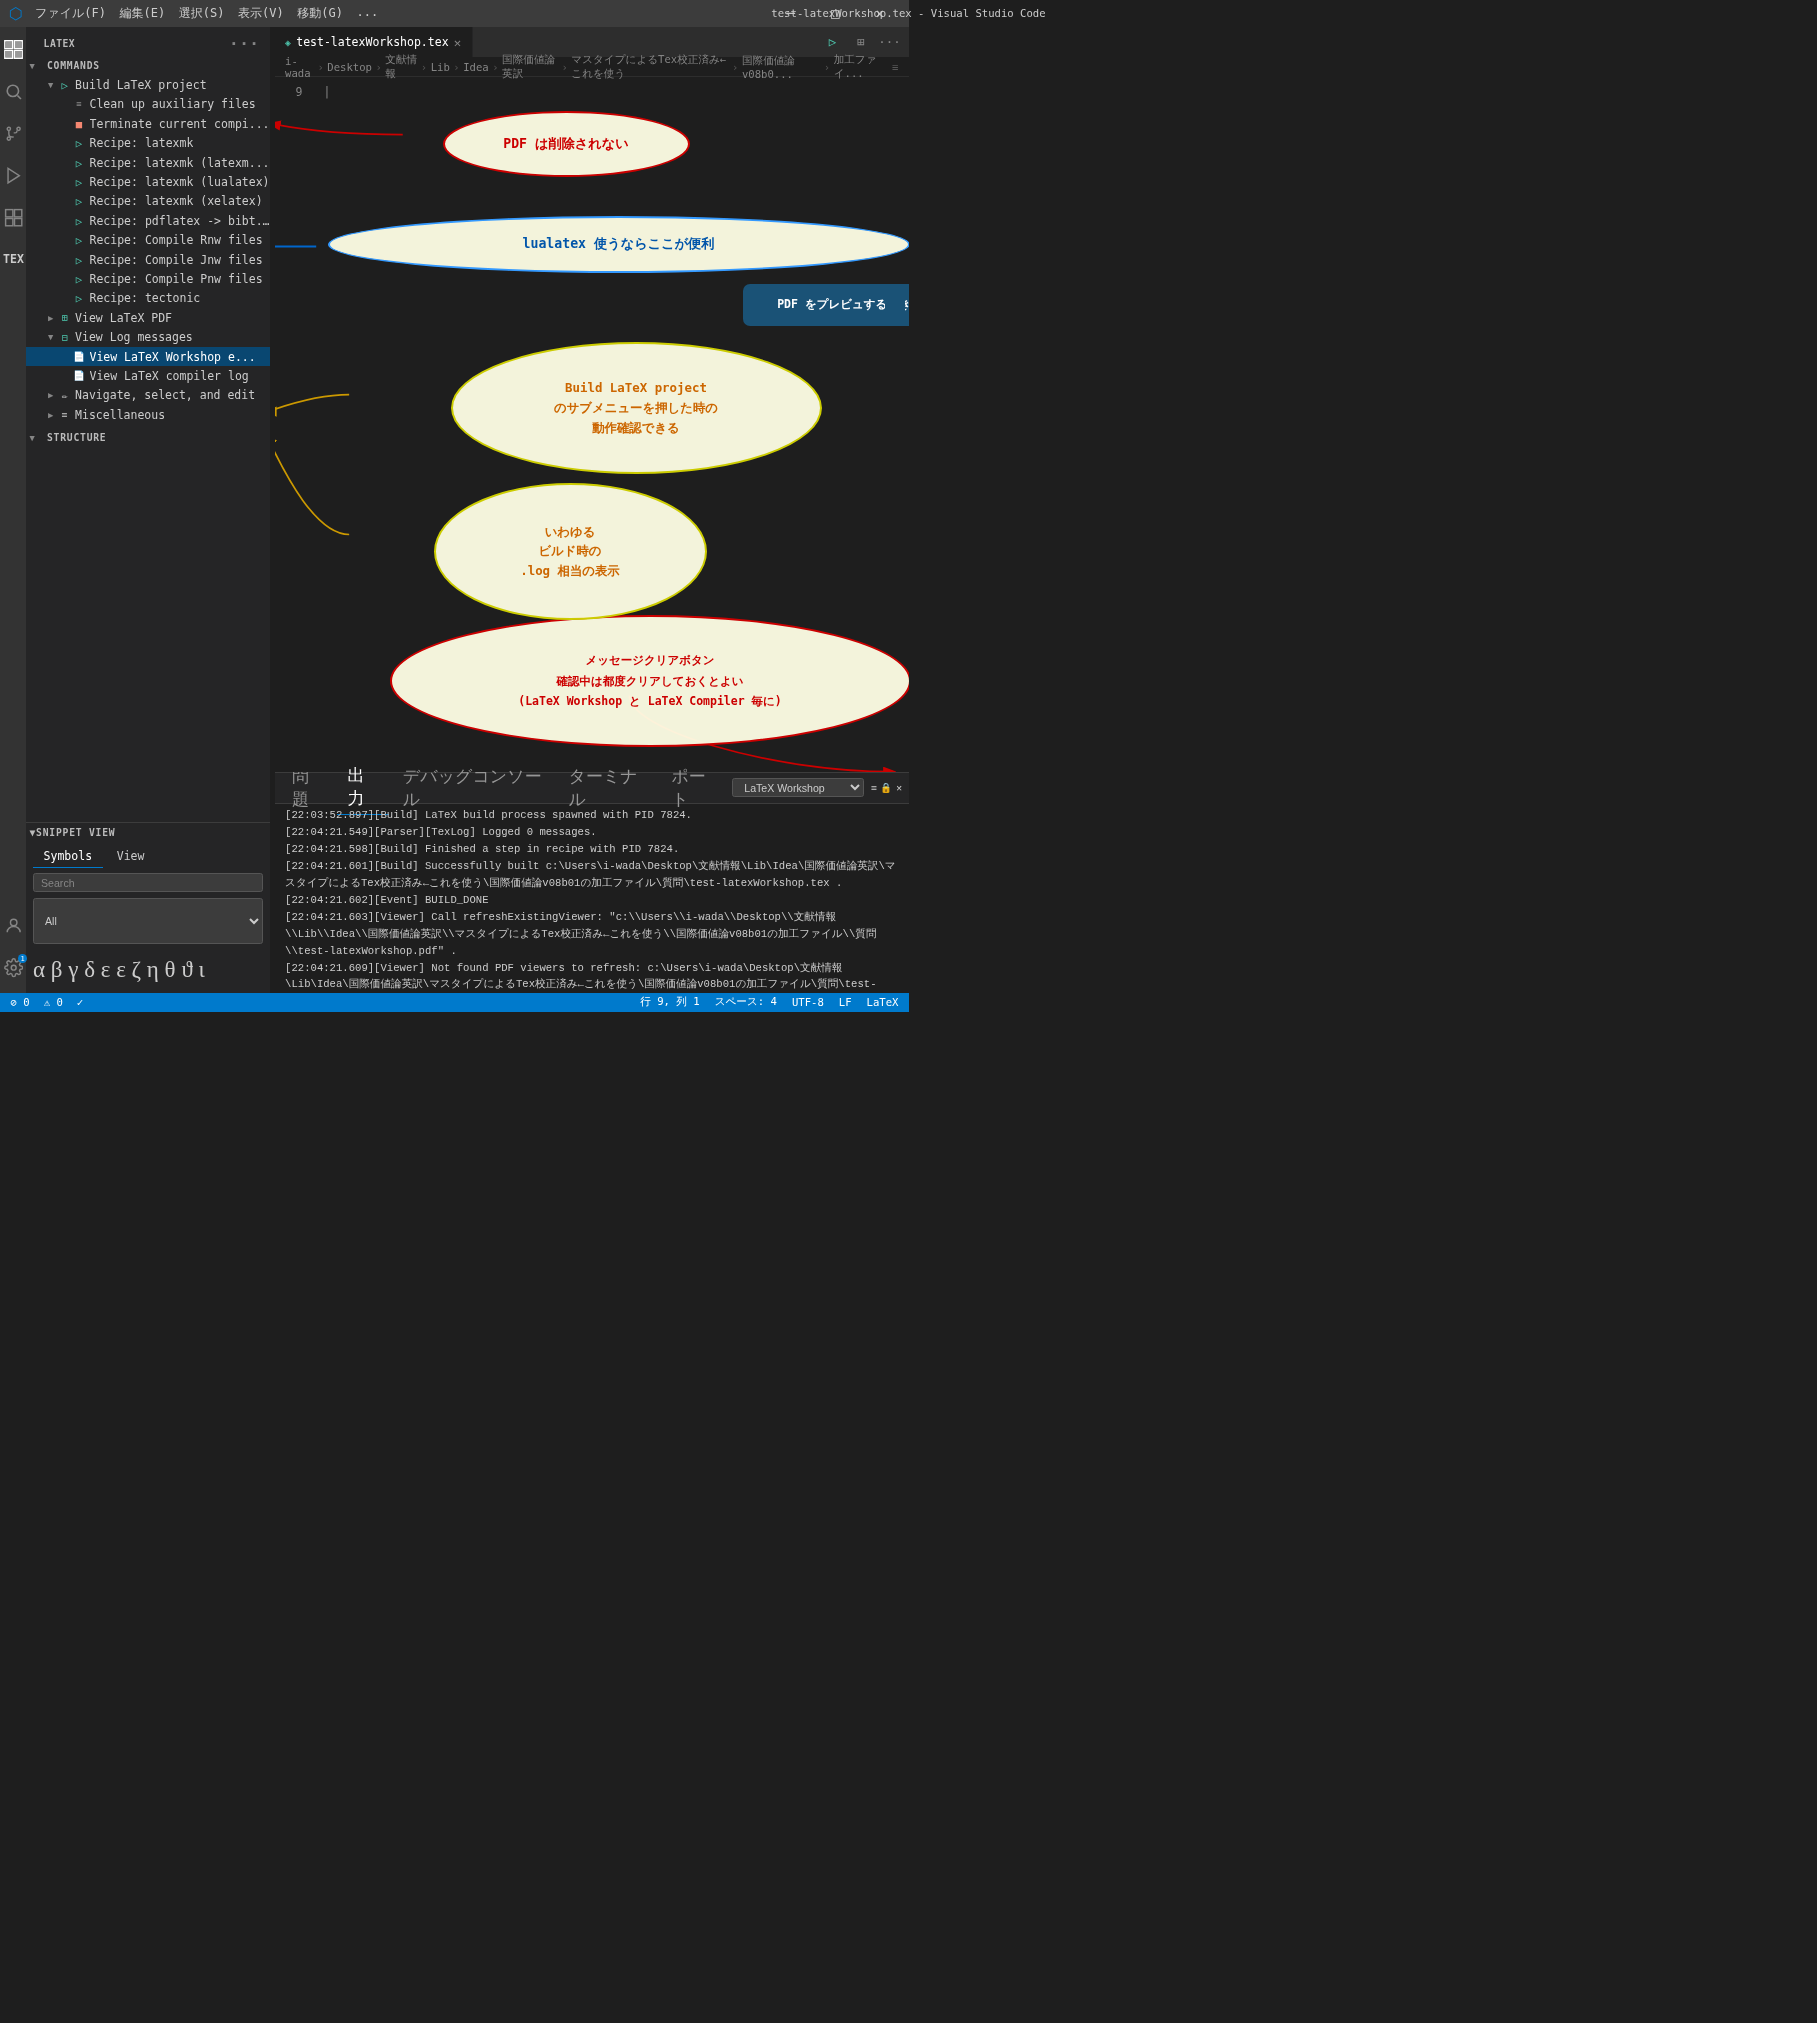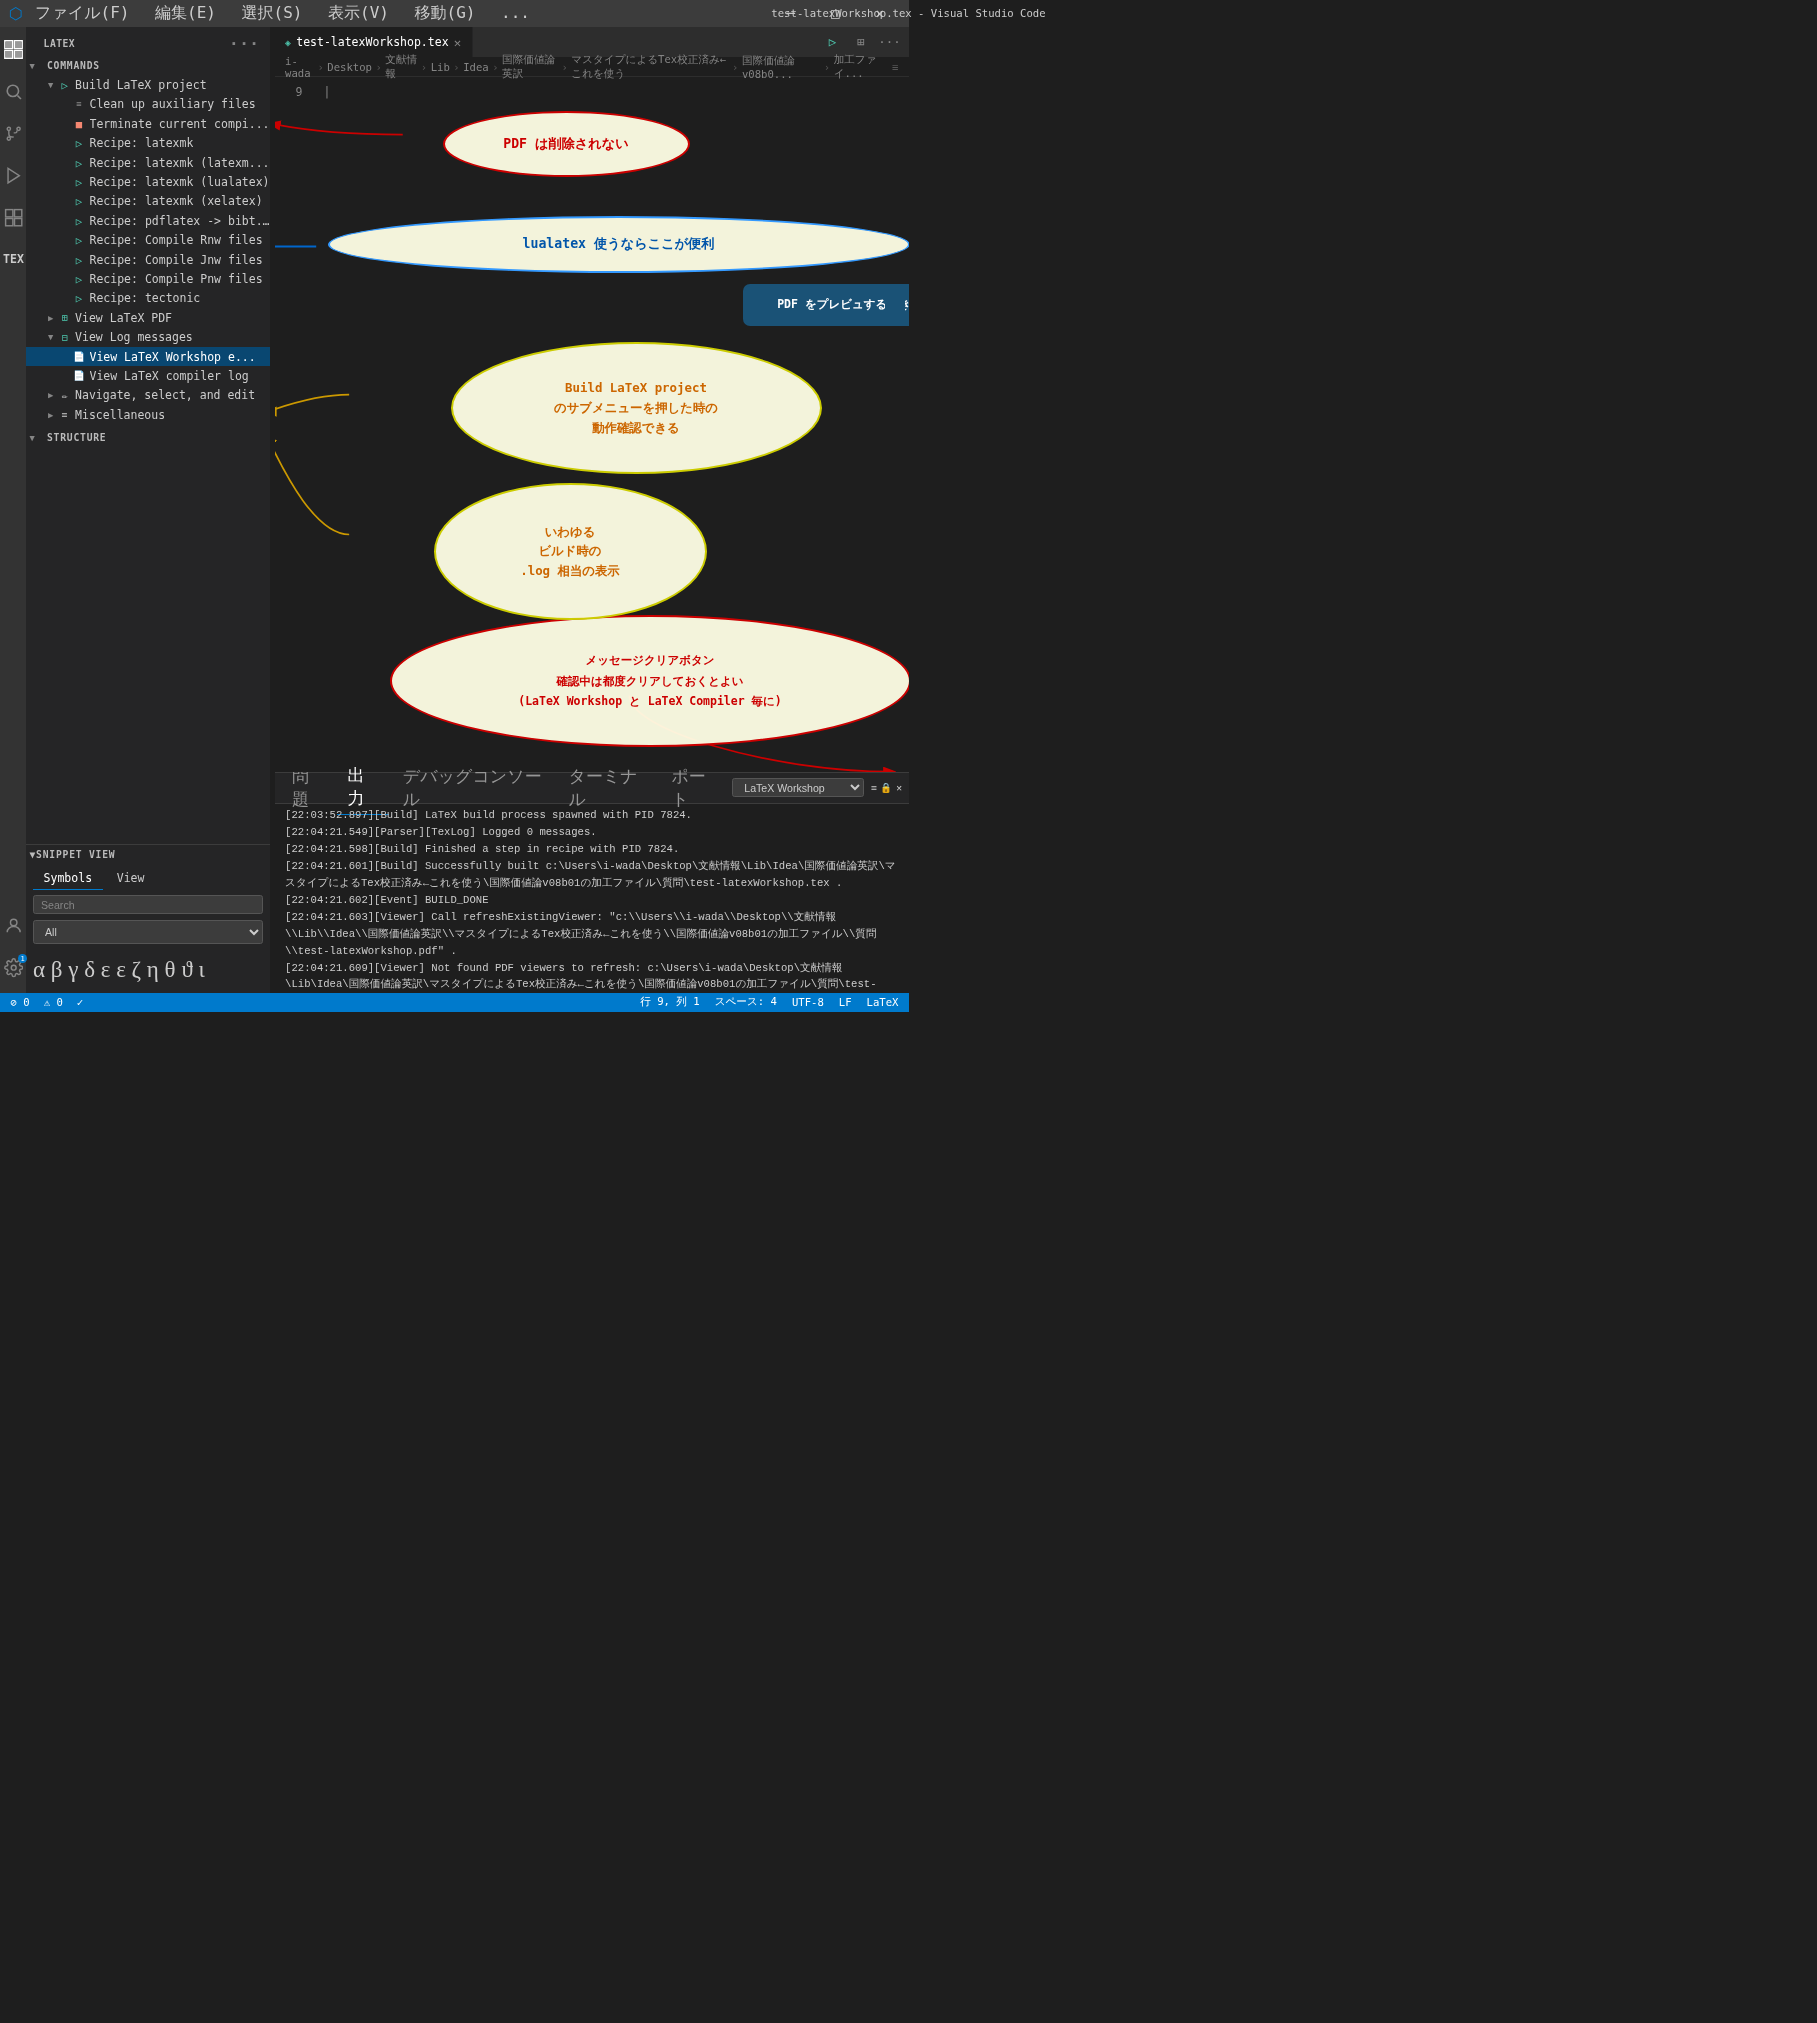--- a/index.html
+++ b/index.html
@@ -23,22 +23,22 @@
       padding: 0 8.8px;
       flex-shrink: 0;
     }
     .titlebar-left {
       display: flex;
       align-items: center;
       gap: 7px;
     }
     .titlebar-menus {
       display: flex;
-      gap: 15px;
-      font-size: 16px;
+      gap: 3px;
+      font-size: 12px;
       color: #cccccc;
     }
     .titlebar-menus span {
       padding: 1.8px 5.3px;
       cursor: pointer;
     }
     .titlebar-title {
       position: absolute;
       left: 50%;
       transform: translateX(-50%);
@@ -252,21 +252,21 @@
       font-size: 10.6px;
       width: calc(100% - 14px);
       outline: none;
     }
     .snippet-search::placeholder { color: #858585; }
     .snippet-dropdown {
       margin: 0 7px 5.3px;
       background: #3c3c3c;
       border: 0.9px solid #555;
       border-radius: 2.6px;
-      padding: 4px 7px;
+      padding: 15px 7px;
       color: #cccccc;
       font-size: 10.6px;
       width: calc(100% - 14px);
       outline: none;
       appearance: auto;
     }
     .snippet-symbols {
       padding: 3.5px 7px;
       font-size: 23px;
       color: #cccccc;

